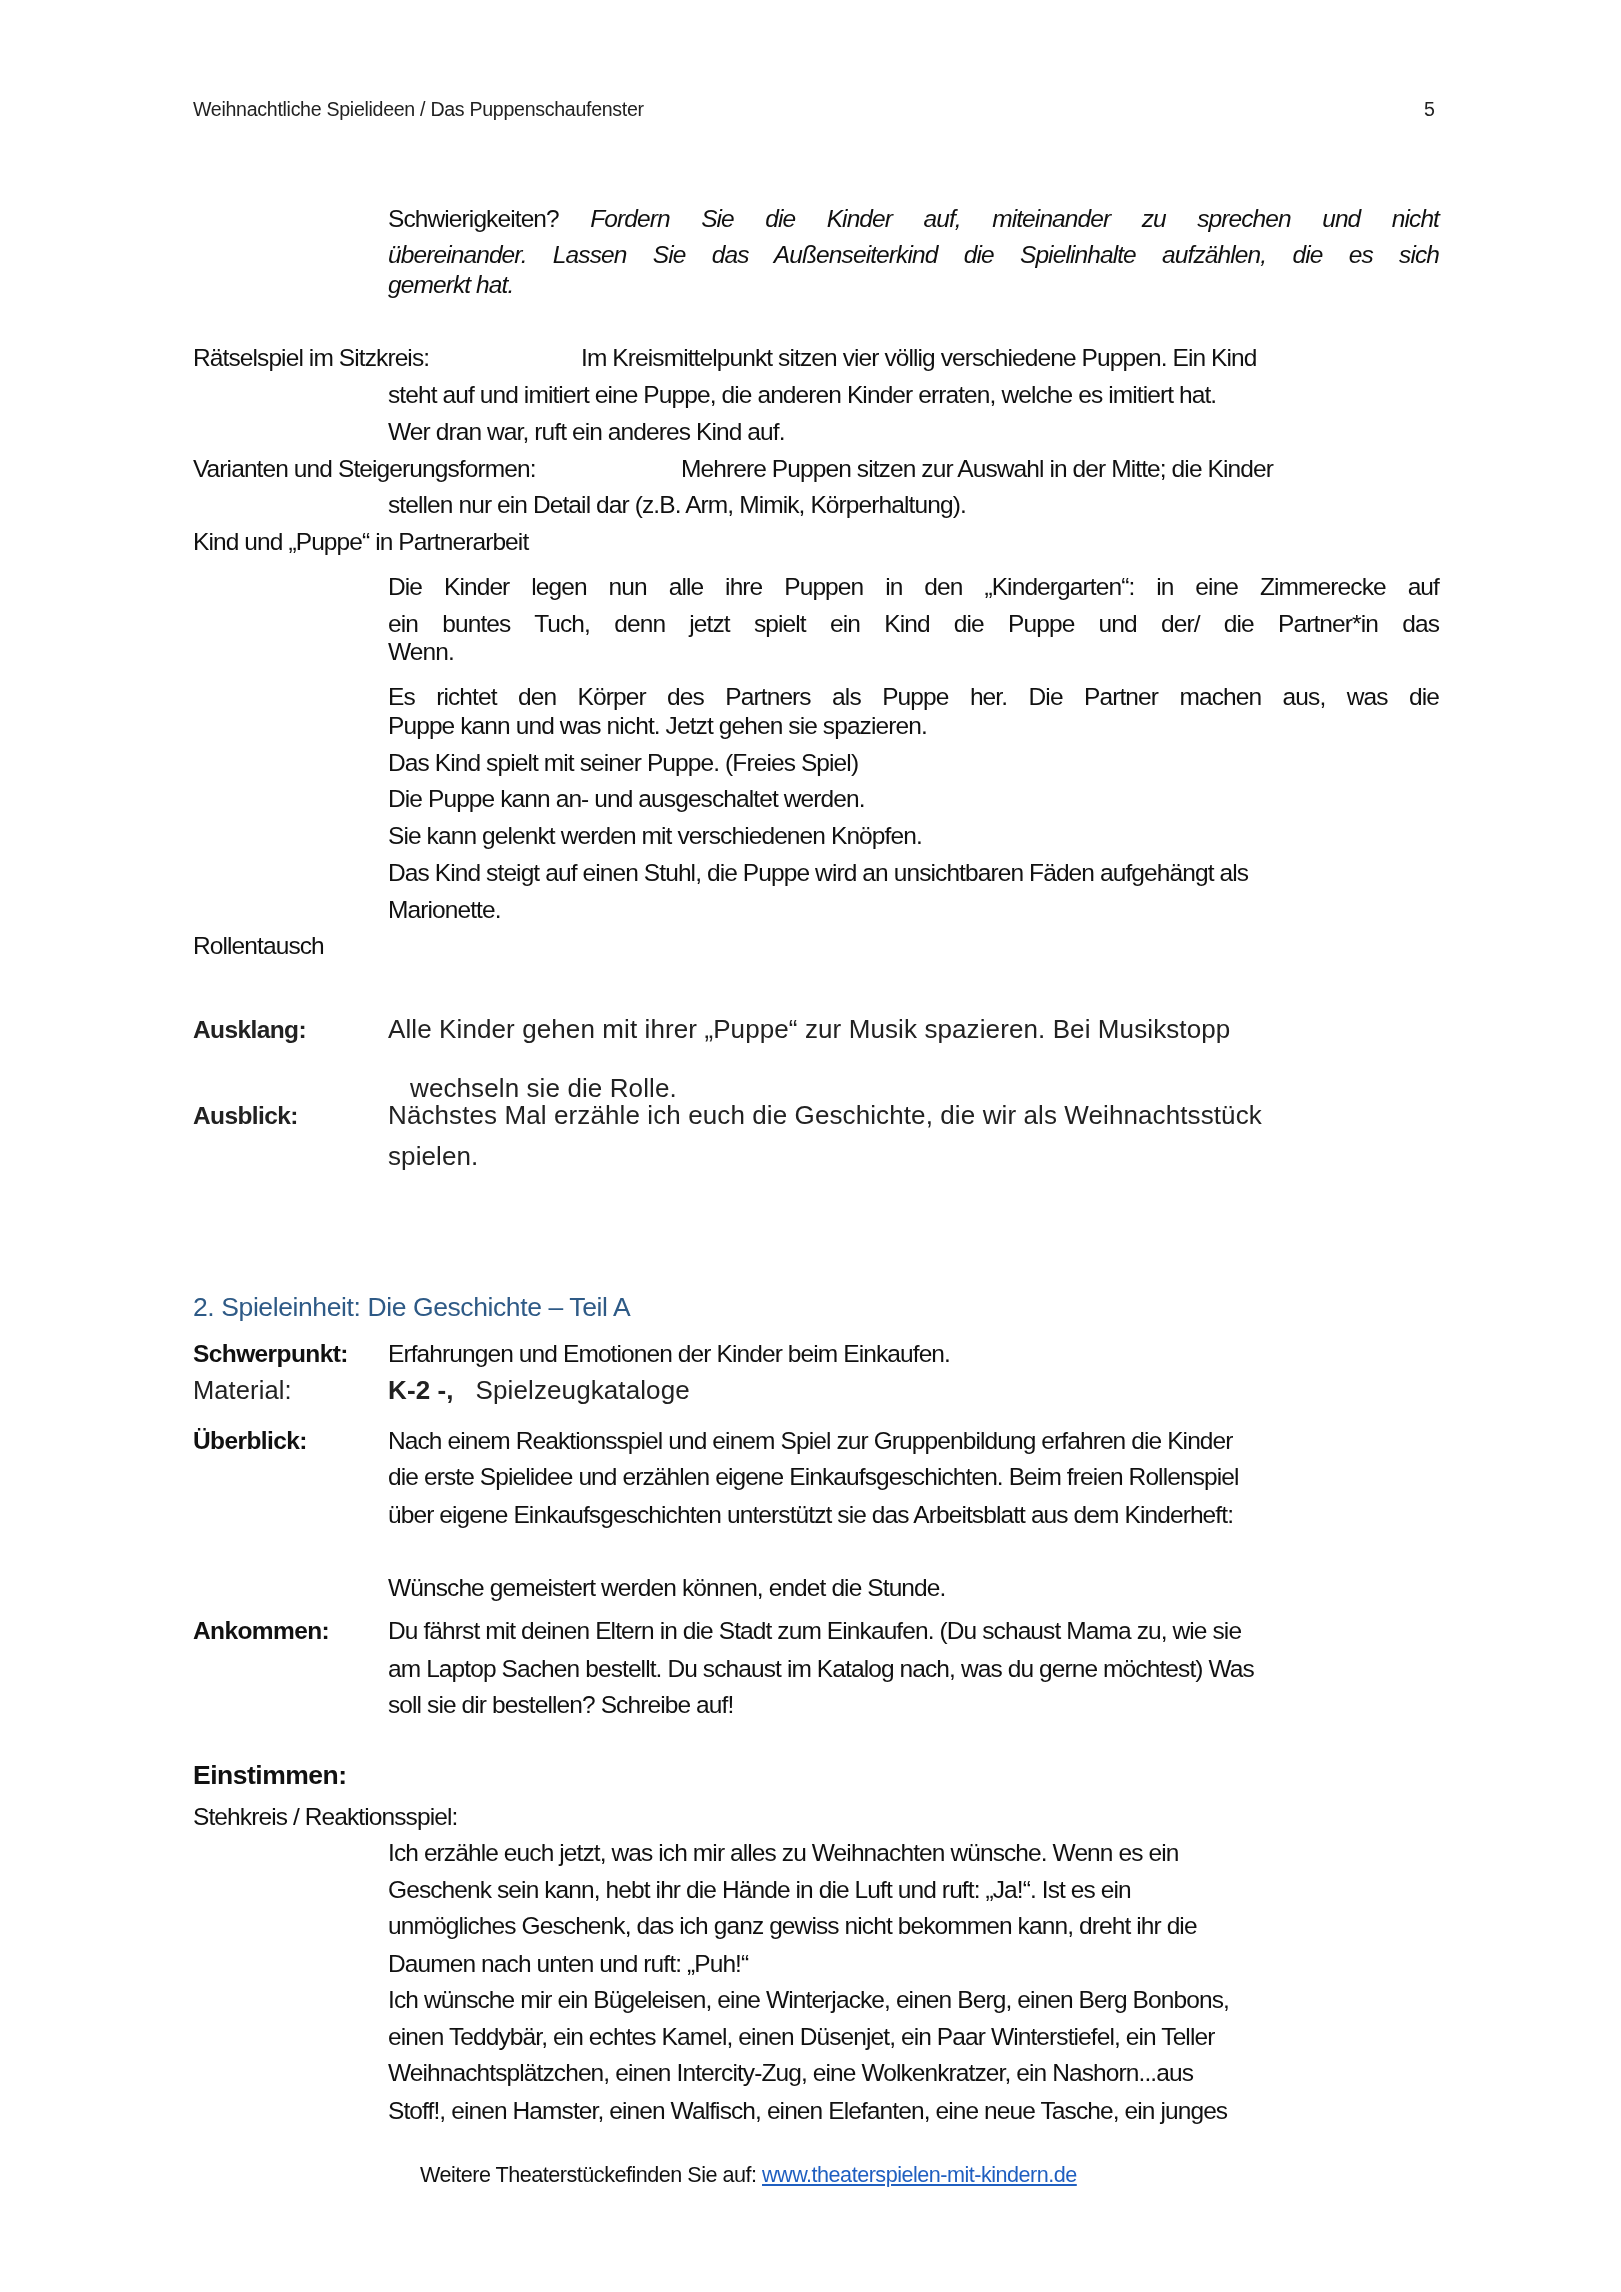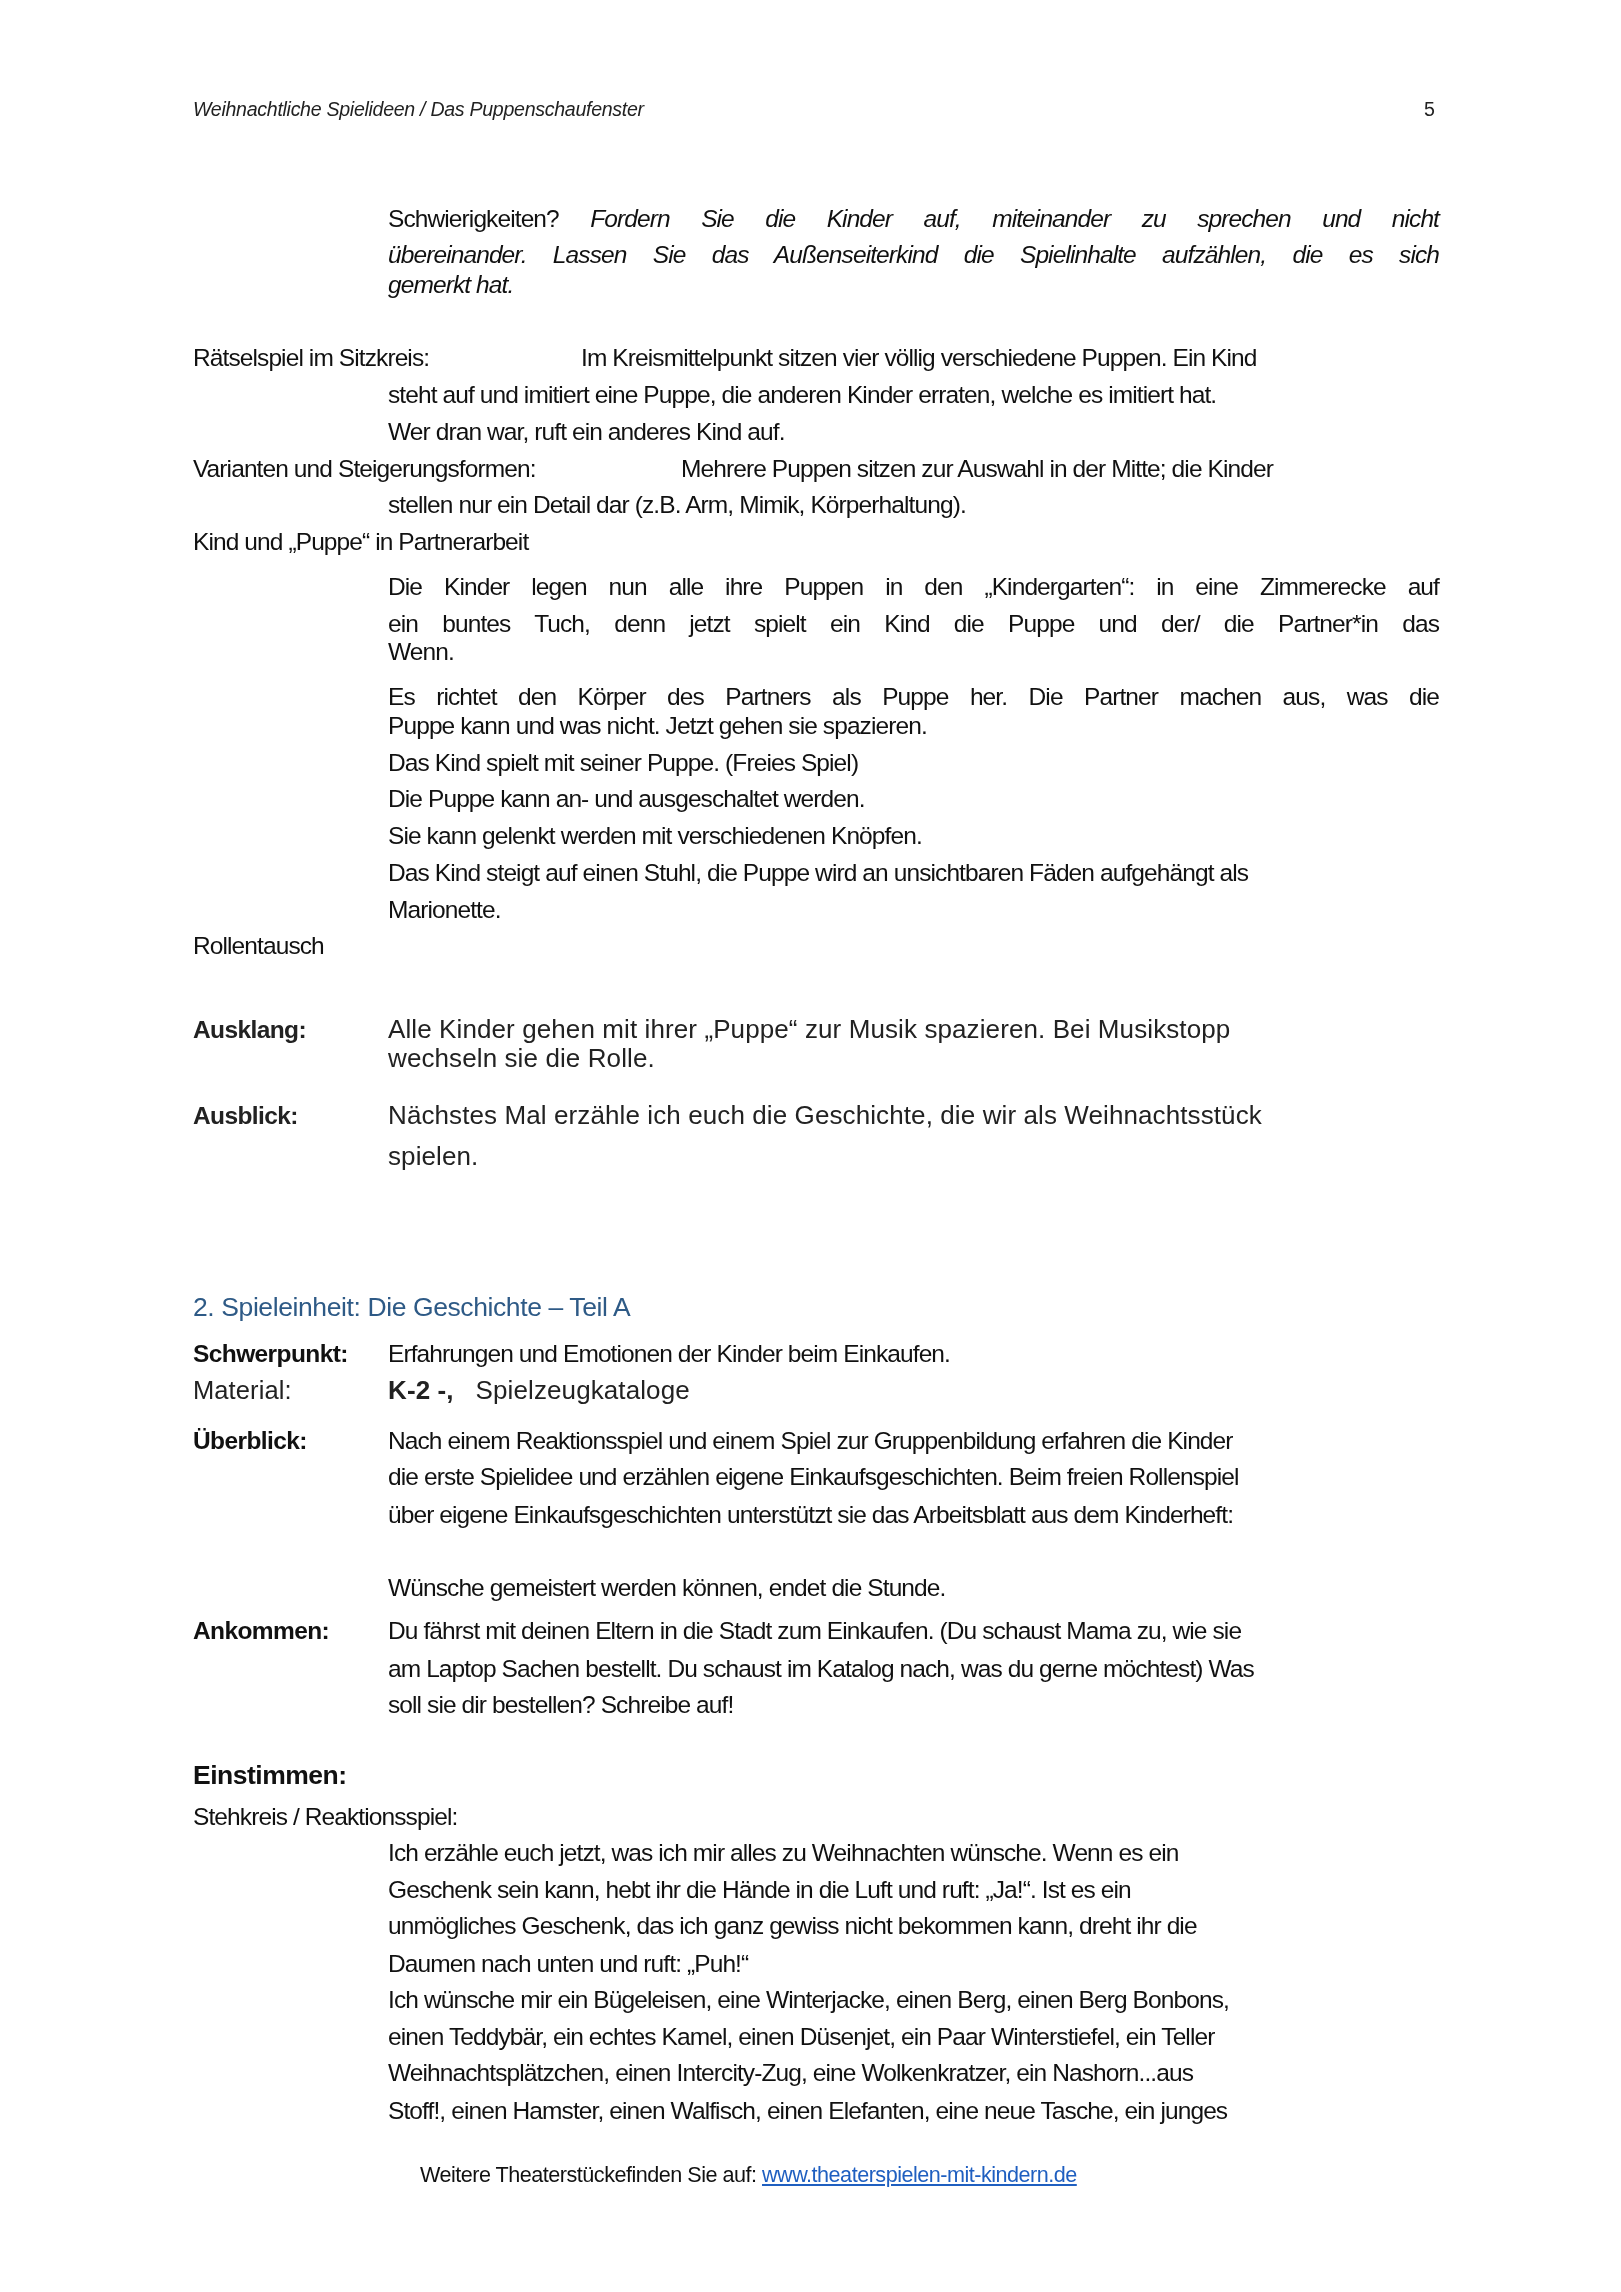--- a/index.html
+++ b/index.html
@@ -2,21 +2,21 @@
 <html><head>
   <meta charset="utf-8">
   <style>
     html, body { margin: 0; padding: 0; background: #ffffff; }
     body {
       width: 1621px; height: 2293px; position: relative; overflow: hidden;
       font-family: "Liberation Sans", sans-serif; color: #111111;
     }
     .page { position: absolute; left: 0; top: 0; width: 1621px; height: 2293px; }
     .abs { position: absolute; white-space: nowrap; }
-    .header { top: 98px; left: 193px; font-size: 19.6px; letter-spacing: -0.3px; color: #222; font-style: italic; }
+    .header { top: 98px; left: 193px; font-size: 19.6px; letter-spacing: -0.3px; color: #222; }
     .pagenum { top: 98px; left: 1424px; font-size: 19.6px; color: #222; }
 
     .body-text { font-size: 24.5px; letter-spacing: -0.9px; line-height: 37px; }
     .ind { left: 388px; }
     .lbl { left: 193px; }
     .wide { font-size: 26px; letter-spacing: 0.1px; line-height: 41px; color: #222; }
     .bold { font-weight: bold; }
     .it { font-style: italic; }
     .just { white-space: normal; width: 1051px; text-align: justify; text-align-last: justify; margin-top: 8px; }
 
@@ -55,21 +55,21 @@
   <div class="abs body-text ind" style="top:707px;">Puppe kann und was nicht. Jetzt gehen sie spazieren.</div>
   <div class="abs body-text ind" style="top:744px;">Das Kind spielt mit seiner Puppe. (Freies Spiel)</div>
   <div class="abs body-text ind" style="top:780px;">Die Puppe kann an- und ausgeschaltet werden.</div>
   <div class="abs body-text ind" style="top:817px;">Sie kann gelenkt werden mit verschiedenen Knöpfen.</div>
   <div class="abs body-text ind" style="top:854px;">Das Kind steigt auf einen Stuhl, die Puppe wird an unsichtbaren Fäden aufgehängt als</div>
   <div class="abs body-text ind" style="top:891px;">Marionette.</div>
   <div class="abs body-text lbl" style="top:927px;">Rollentausch</div>
 
   <div class="abs wide lbl bold" style="top:1009px; font-size:24.5px; letter-spacing:-0.6px;text-align:right;">Ausklang:</div>
   <div class="abs wide ind" style="top:1009px;">Alle Kinder gehen mit ihrer „Puppe“ zur Musik spazieren. Bei Musikstopp</div>
-  <div class="abs wide ind" style="top:1038px;">wechseln sie die Rolle.</div>
+  <div class="abs wide ind" style="top:1068px;margin-left:22px;">wechseln sie die Rolle.</div>
 
   <div class="abs wide lbl bold" style="top:1095px; font-size:24.5px; letter-spacing:-0.6px;">Ausblick:</div>
   <div class="abs wide ind" style="top:1095px;">Nächstes Mal erzähle ich euch die Geschichte, die wir als Weihnachtsstück</div>
   <div class="abs wide ind" style="top:1136px;">spielen.</div>
 
   <div class="abs section-title">2. Spieleinheit: Die Geschichte – Teil A</div>
 
   <div class="abs body-text lbl bold" style="top:1335px; letter-spacing:-0.6px;">Schwerpunkt:</div>
   <div class="abs body-text ind" style="top:1335px;">Erfahrungen und Emotionen der Kinder beim Einkaufen.</div>
 

